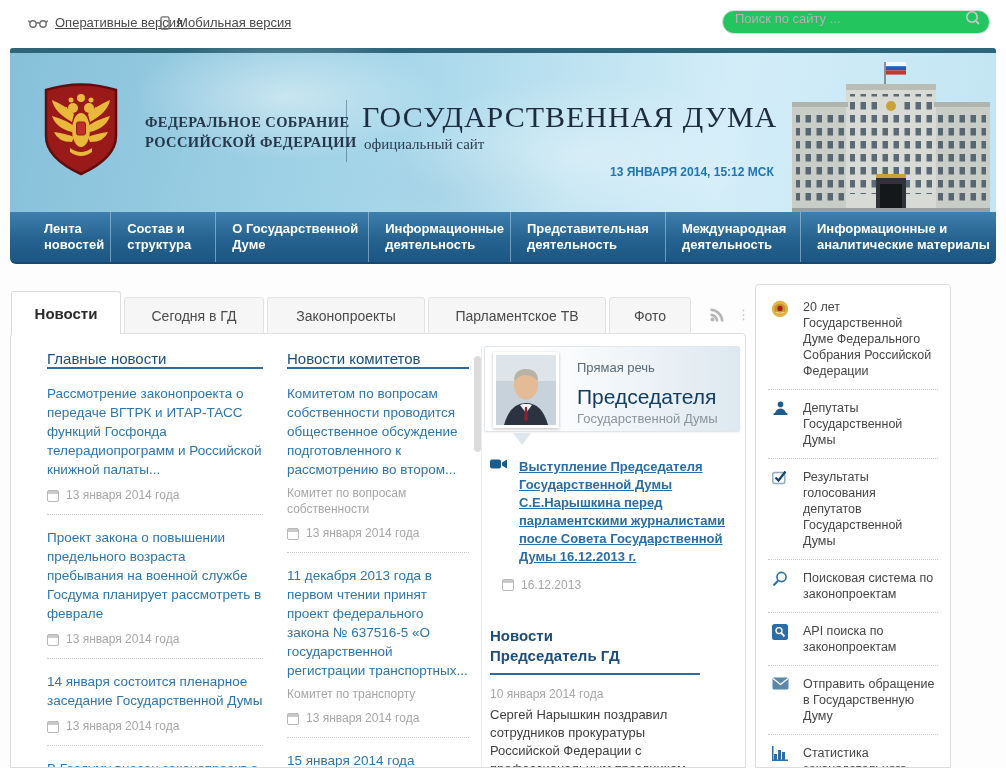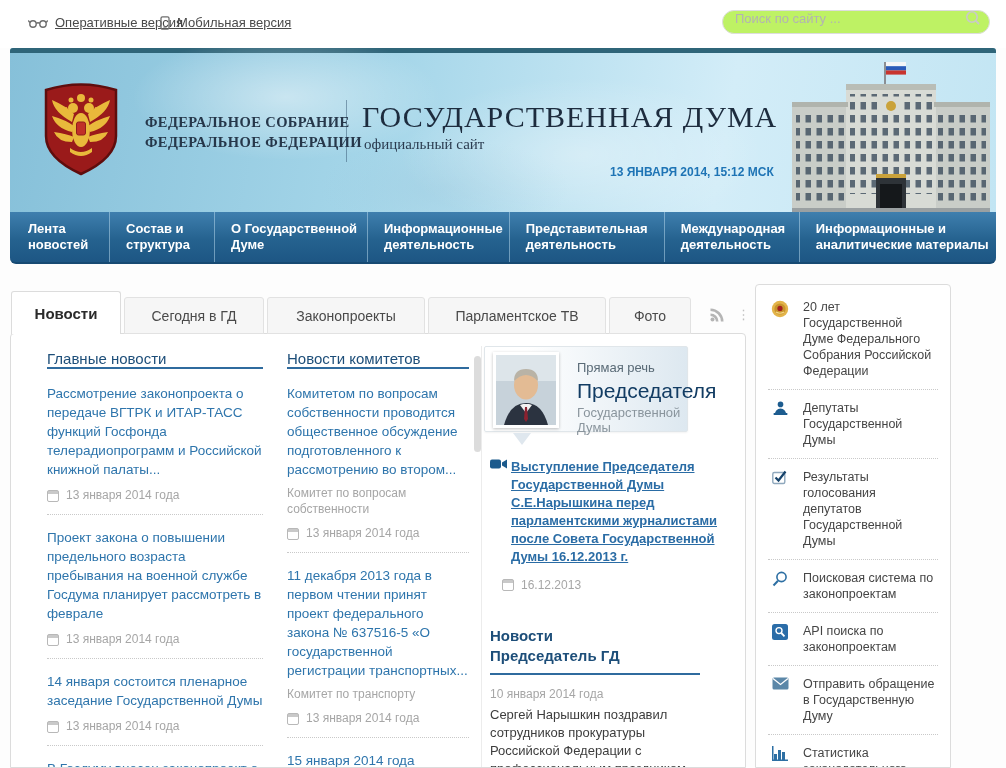--- a/index.html
+++ b/index.html
@@ -7,21 +7,21 @@
               font-family:"Liberation Sans", sans-serif; }
   .page { position:relative; width:1006px; height:768px; background:#fdfdfd; }
 
   
   .topbar { position:absolute; left:0; top:0; width:1006px; height:48px; background:#fff; }
   .tb-link { position:absolute; top:15px; display:flex; align-items:center; gap:7px;
              color:#4a4a4a; font-size:13px; text-decoration:underline; cursor:pointer; }
   .tb-link.special { left:28px; }
   .tb-link.mobile  { left:160px; }
   .searchbox { position:absolute; right:16px; top:10px; width:268px; height:24px;
-               border:1px solid #ddd; border-radius:13px; background:#bef264;
+               border:1px solid #ddd; border-radius:13px; background:#22c55e;
                display:flex; align-items:center; padding:0 8px 8px 12px; }
   .searchbox input { border:none; outline:none; flex:1; font-size:13px; color:#555;
                      font-family:"Liberation Sans",sans-serif; background:transparent; }
   .searchbox input::placeholder { color:#b3b3b3; }
 
   
   .banner { position:absolute; left:10px; top:48px; width:986px; height:164px;
             background:linear-gradient(100deg,#86c0d9 0%,#a5d6e9 38%,#d3edf8 72%,#c2e5f3 100%);
             border-radius:3px 3px 0 0; overflow:hidden; }
   .banner::before { content:""; position:absolute; left:0; top:0; right:0; height:5px;
@@ -42,21 +42,21 @@
   .banner-date { position:absolute; left:600px; top:117px; font-size:12px; font-weight:bold; color:#1e74b5; }
   .building { position:absolute; right:6px; bottom:0; }
 
   
   .nav { position:absolute; left:10px; top:212px; width:986px; height:52px; display:flex;
          background:linear-gradient(#3f7fae,#25628f 55%,#1d5684);
          border-bottom:2px solid #174a73; border-radius:0 0 6px 6px; }
   .nav-item { display:flex; align-items:center; color:#fff; font-size:13px; font-weight:bold;
               line-height:16px; padding:0 6px 0 16px; cursor:pointer;
               border-right:1px solid rgba(190,222,240,.5); }
-  .nav-item:first-child { padding-left:18px; }
+  .nav-item:first-child { padding-left:34px; }
   .nav-item:last-child { border-right:none; }
 
   
   .tabs { position:absolute; left:11px; top:291px; height:43px; display:flex;
           align-items:flex-end; z-index:5; }
   .tab { height:37px; display:flex; align-items:center; justify-content:center;
          background:#f6f6f6; border:1px solid #e2e2e2; color:#4a4a4a; font-size:14px;
          border-radius:3px 3px 0 0; margin-right:3px; cursor:pointer; }
   .tab.active { height:43px; background:#fff; border-color:#dcdcdc; border-bottom:none;
                 color:#2b2b2b; font-weight:bold; font-size:15px; }
@@ -79,35 +79,35 @@
   .news-item { padding:13px 0 12px; border-bottom:1px dotted #c9c9c9; }
   .news-item.last { border-bottom:none; }
   .news-link { display:block; color:#2e75ac; font-size:13.5px; line-height:19px;
                text-decoration:none; cursor:pointer; }
   .committee { color:#a6a6a6; font-size:12px; line-height:16px; margin-top:6px; }
   .news-date { display:flex; align-items:flex-end; color:#a6a6a6; font-size:12px; margin-top:9px; }
   .cal { display:inline-block; width:12px; height:12px; border:1px solid #b8b8b8; border-radius:2px;
          background:linear-gradient(#c9c9c9 0 3px, #fff 3px); margin-right:7px; flex:0 0 auto; }
 
   
-  .speech { position:relative; width:204px; height:86px; cursor:pointer;
+  .speech { position:relative; width:256px; height:86px; cursor:pointer;
             background:linear-gradient(to right,#ffffff 20%,#dde8f0 100%);
             border:1px solid #e0e6ea; border-radius:2px; box-shadow:0 1px 2px rgba(0,0,0,.05); }
   .speech-photo { position:absolute; left:8px; top:5px; width:66px; height:76px;
                   border:3px solid #fff; box-shadow:0 1px 3px rgba(0,0,0,.25); }
   .speech-tail { position:absolute; left:28px; top:86px; width:0; height:0;
                  border-left:9px solid transparent; border-right:9px solid transparent;
                  border-top:12px solid #dfe7ee; }
   .speech-text { position:absolute; left:92px; top:13px; }
   .sp1 { color:#5a6b77; font-size:13px; }
-  .sp2 { color:#123c63; font-size:21px; margin-top:4px; }
+  .sp2 { color:#123c63; font-size:21px; margin-top:10px; }
   .sp3 { color:#8a959d; font-size:13px; margin-top:2px; }
 
   .video-item { margin:26px 4px 0 6px; }
-  .video-row { display:flex; gap:4px; }
+  .video-row { display:flex; gap:12px; }
   .video-link { color:#2a6ca5; font-size:13px; font-weight:bold; line-height:18px;
                 text-decoration:underline; cursor:pointer; }
   .video-date { display:flex; align-items:center; color:#a6a6a6; font-size:12px; margin:12px 0 0 12px; }
 
   .chairman { margin:34px 4px 0 6px; }
   .ch-head { font-size:15px; font-weight:bold; color:#1d4e79; line-height:20px;
              border-bottom:2px solid #2f6b9e; padding-bottom:7px; width:210px; }
   .ch-item { padding:12px 0 10px; border-bottom:1px dotted #c9c9c9; width:228px; }
   .ch-date { color:#a6a6a6; font-size:12px; margin-bottom:5px; }
   .ch-text { color:#3d3d3d; font-size:13px; line-height:18px; }
@@ -178,21 +178,21 @@
             <circle cx="31" cy="18" r="2.5"></circle>
             <circle cx="51" cy="18" r="2.5"></circle>
           <path d="M30 66 Q41 74 52 66 L52 70 Q41 78 30 70 Z"></path>
         </g>
         <rect x="36.5" y="40" width="9" height="13" rx="2" fill="#c03028" stroke="#8f1d1d"></rect>
       </svg>
     </div>
 
     <div class="org-name">
       <div>ФЕДЕРАЛЬНОЕ СОБРАНИЕ</div>
-      <div>ФЕДЕРАЛЬНОЕ ФЕДЕРАЦИИ</div>
+      <div>РОССИЙСКОЙ ФЕДЕРАЦИИ</div>
     </div>
 
     <div class="v-div"></div>
 
     <div class="site-title">ГОСУДАРСТВЕННАЯ ДУМА</div>
     <div class="site-sub">официальный сайт</div>
     <div class="banner-date">13 ЯНВАРЯ 2014, 15:12 МСК</div>
 
     <div class="building">
       <svg class="ic" width="198" height="152" viewBox="0 0 198 152">

